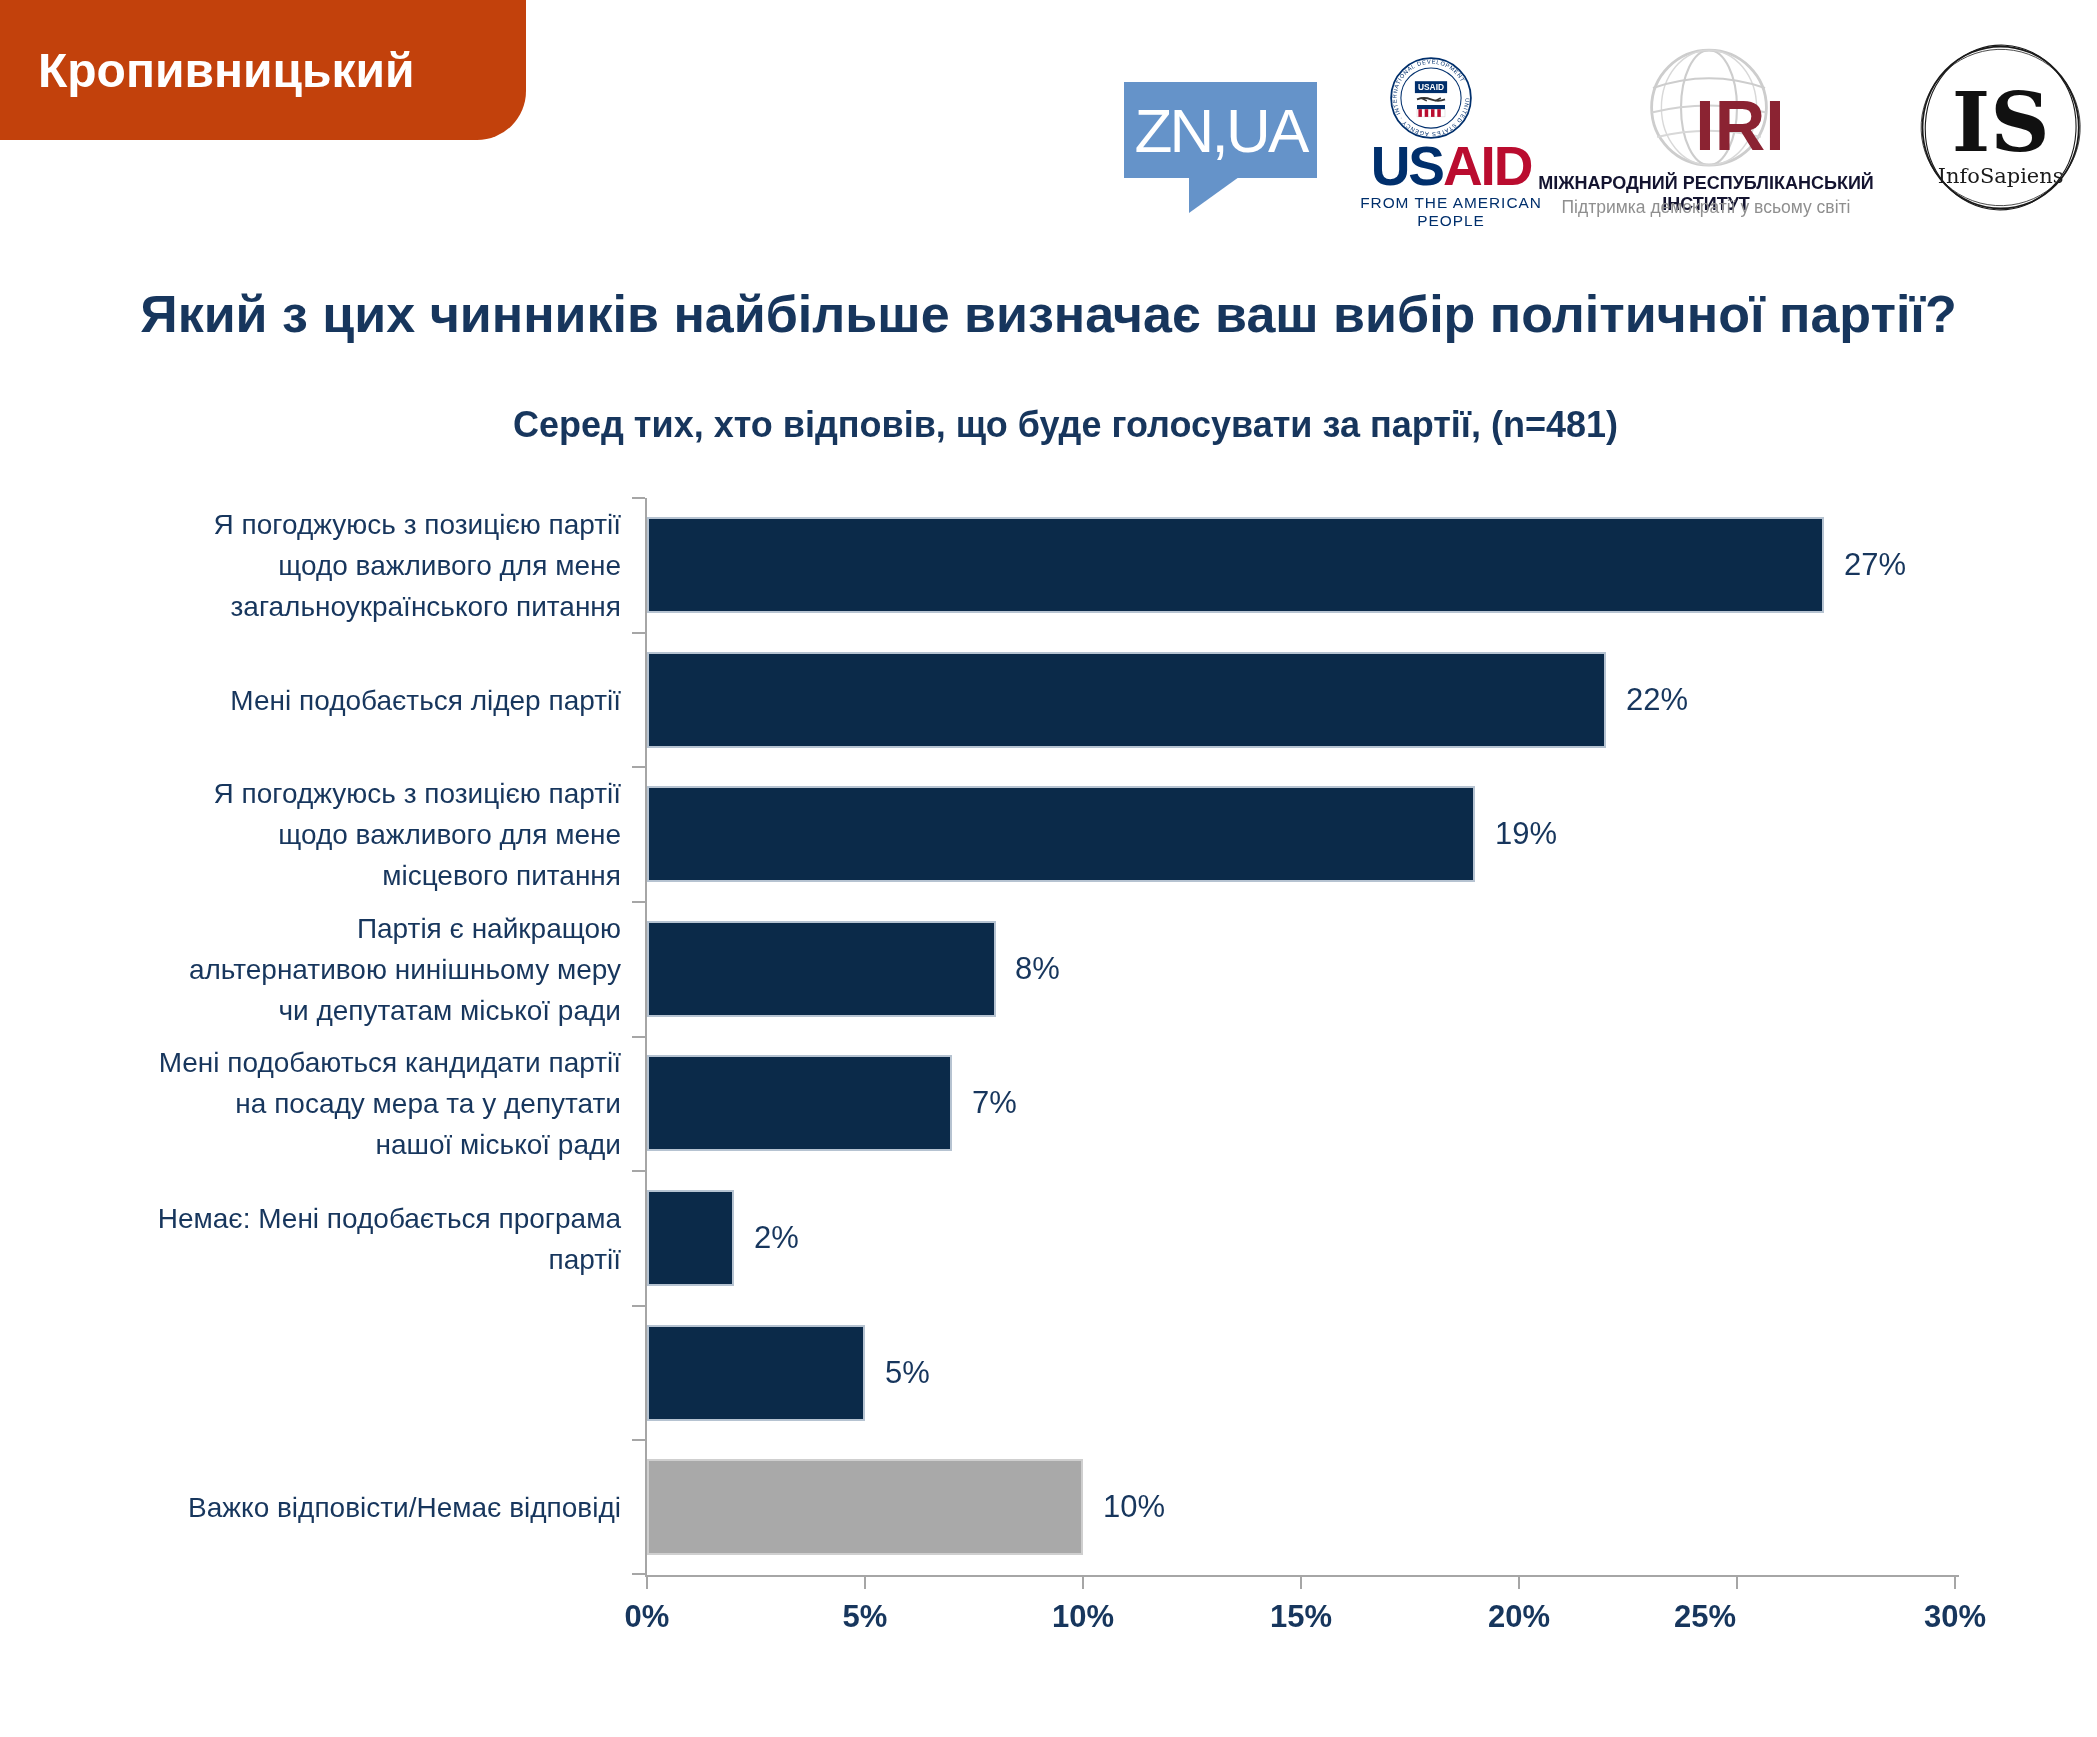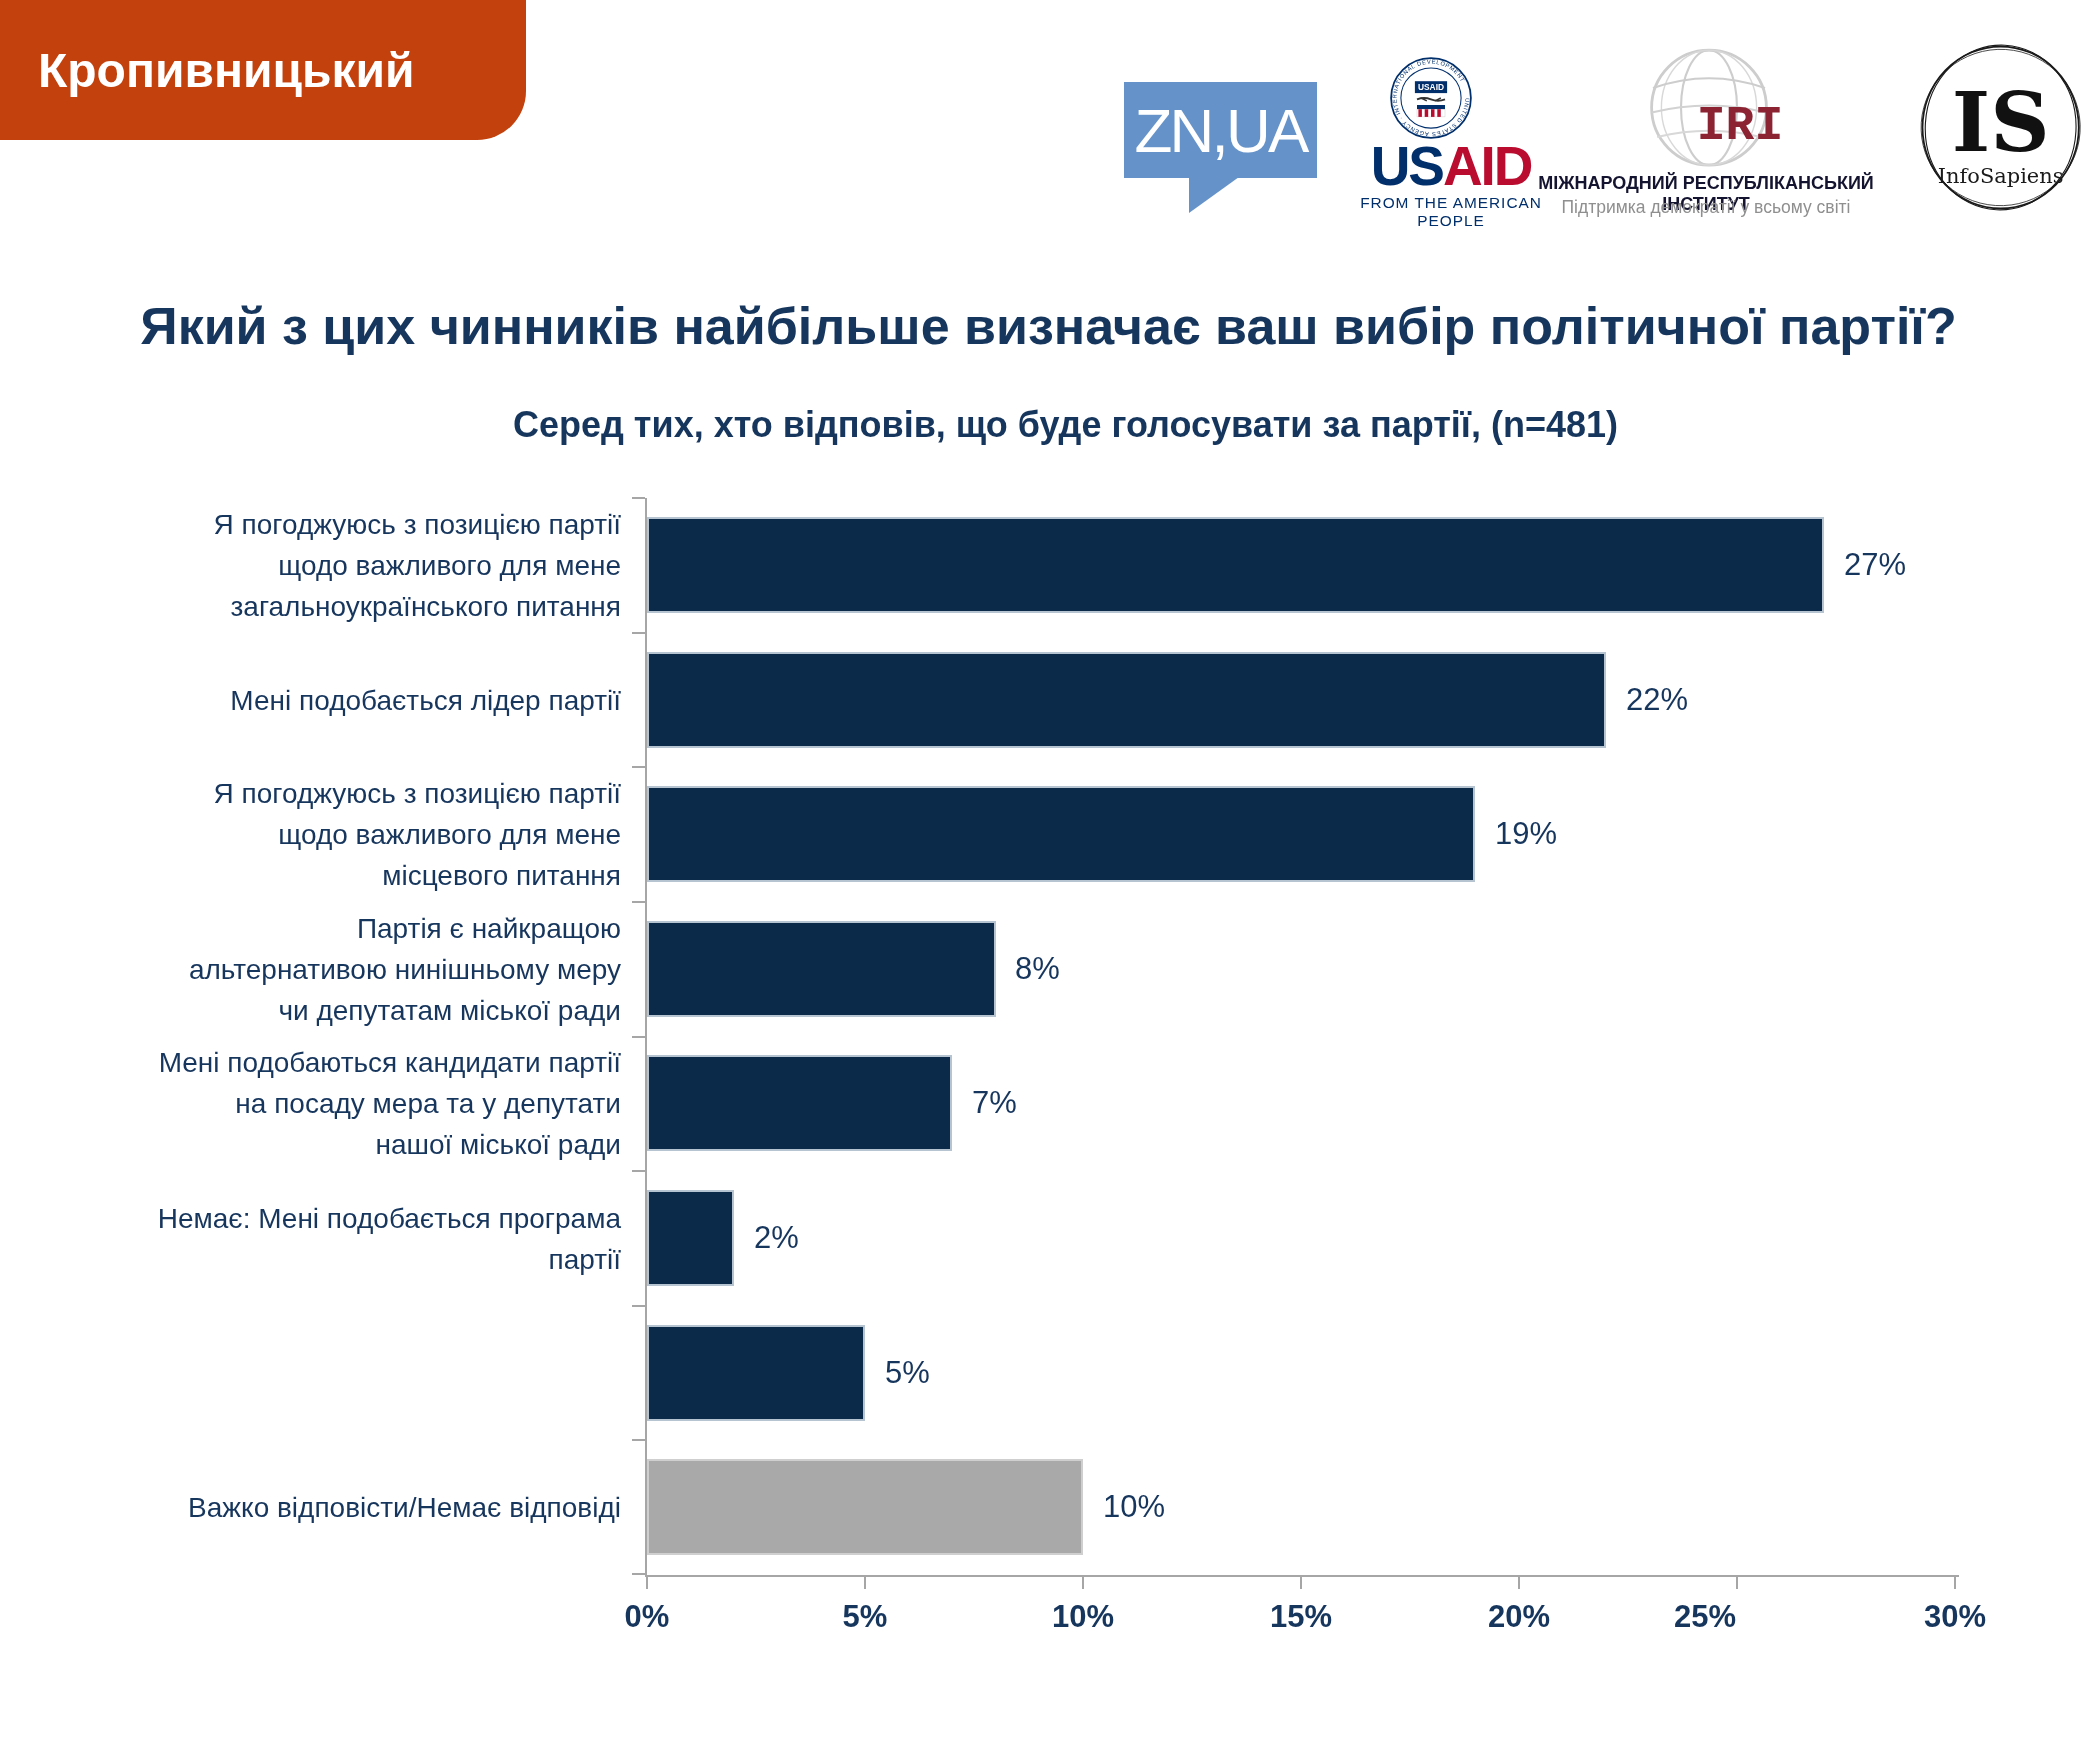--- a/index.html
+++ b/index.html
@@ -20,30 +20,30 @@
   #usaid-seal{position:absolute;left:43px;top:7px;width:84px;height:84px;}
   #usaid-wordmark{position:absolute;left:0;top:89px;width:210px;text-align:center;
                   font-size:55px;font-weight:700;letter-spacing:-2.1px;line-height:56px;}
   #usaid-wordmark .us{color:#002F6C;} #usaid-wordmark .aid{color:#BA0C2F;}
   #usaid-tagline{position:absolute;left:0;top:145px;width:210px;text-align:center;
                  font-size:15.4px;color:#002F6C;letter-spacing:1px;}
 
   #iri-group{position:absolute;left:1510px;top:42px;width:392px;height:175px;}
   #iri-globe{position:absolute;left:136px;top:3.5px;width:126px;height:126px;}
   #iri-acronym{position:absolute;left:0;top:42px;width:392px;text-align:center;transform:translateX(34px);
-               font-family:Liberation Mono, monospace;font-size:48px;font-weight:600;color:#8B2332;line-height:84px;}
+               font-family:Liberation Sans, sans-serif;font-size:70px;font-weight:600;color:#8B2332;line-height:84px;}
   #iri-line1{position:absolute;left:0;top:131px;width:392px;text-align:center;
              font-size:18px;font-weight:700;color:#141430;}
   #iri-line2{position:absolute;left:0;top:155px;width:392px;text-align:center;
              font-size:17.5px;color:#8F8F8F;}
 
   #is-group{position:absolute;left:1919px;top:43px;width:164px;height:169px;}
 
   
-  #title{position:absolute;left:0;top:296px;width:2097px;text-align:center;white-space:nowrap;
+  #title{position:absolute;left:0;top:284px;width:2097px;text-align:center;white-space:nowrap;
          font-size:52px;font-weight:700;color:#17365D;}
   #subtitle{position:absolute;left:0;top:404px;width:2097px;text-align:center;
             font-size:36px;font-weight:700;color:#17365D;padding-left:17px;}
 
   
   #labels{position:absolute;left:21px;top:498px;width:600px;height:1077px;}
   .cat-label{position:absolute;left:0;width:600px;display:flex;align-items:center;justify-content:flex-end;
              text-align:right;font-size:28px;line-height:41px;color:#17365D;white-space:pre-line;}
   #plot{position:absolute;left:647px;top:498px;width:1308px;height:1077px;}
   .axis-v{position:absolute;left:-2.1px;top:0;width:2.1px;height:calc(100% + 2.1px);background:#A6A6A6;}

